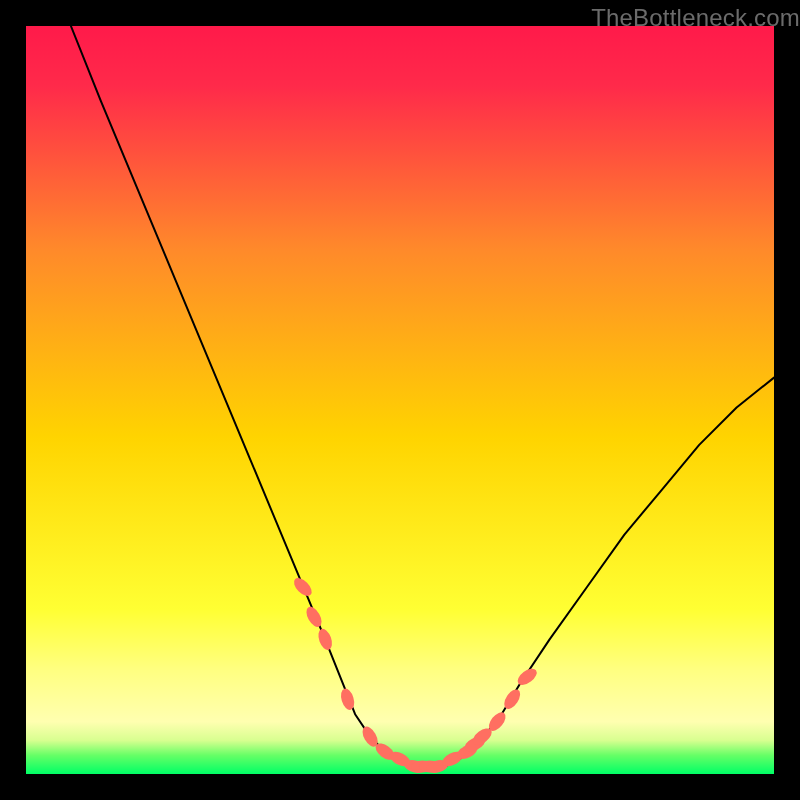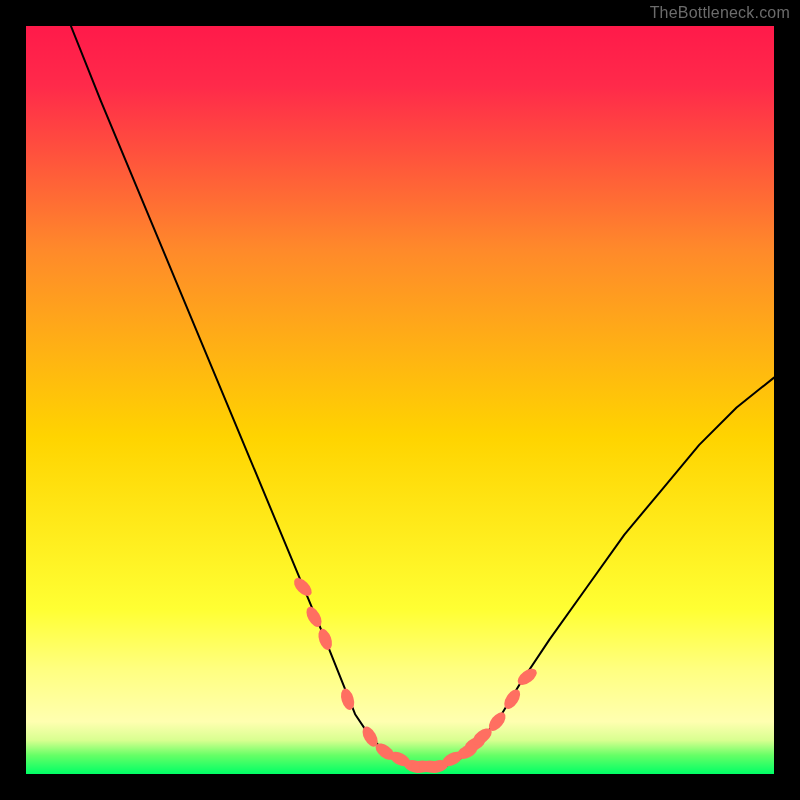--- a/index.html
+++ b/index.html
@@ -22,23 +22,23 @@
   .plot {
     position: absolute;
     left: 0;
     top: 0;
     width: 748px;
     height: 748px;
   }
   .watermark {
     position: absolute;
     top: 4px;
-    right: 10px;
+    right: 0;
     color: #6b6b6b;
-    font-size: 16px;
+    font-size: 24px;
     letter-spacing: 0.2px;
     font-weight: 500;
   }
   svg { display: block; }
 </style>
 </head>
 <body>
 
 <div class="frame">
   <svg class="plot" viewBox="0 0 748 748">

